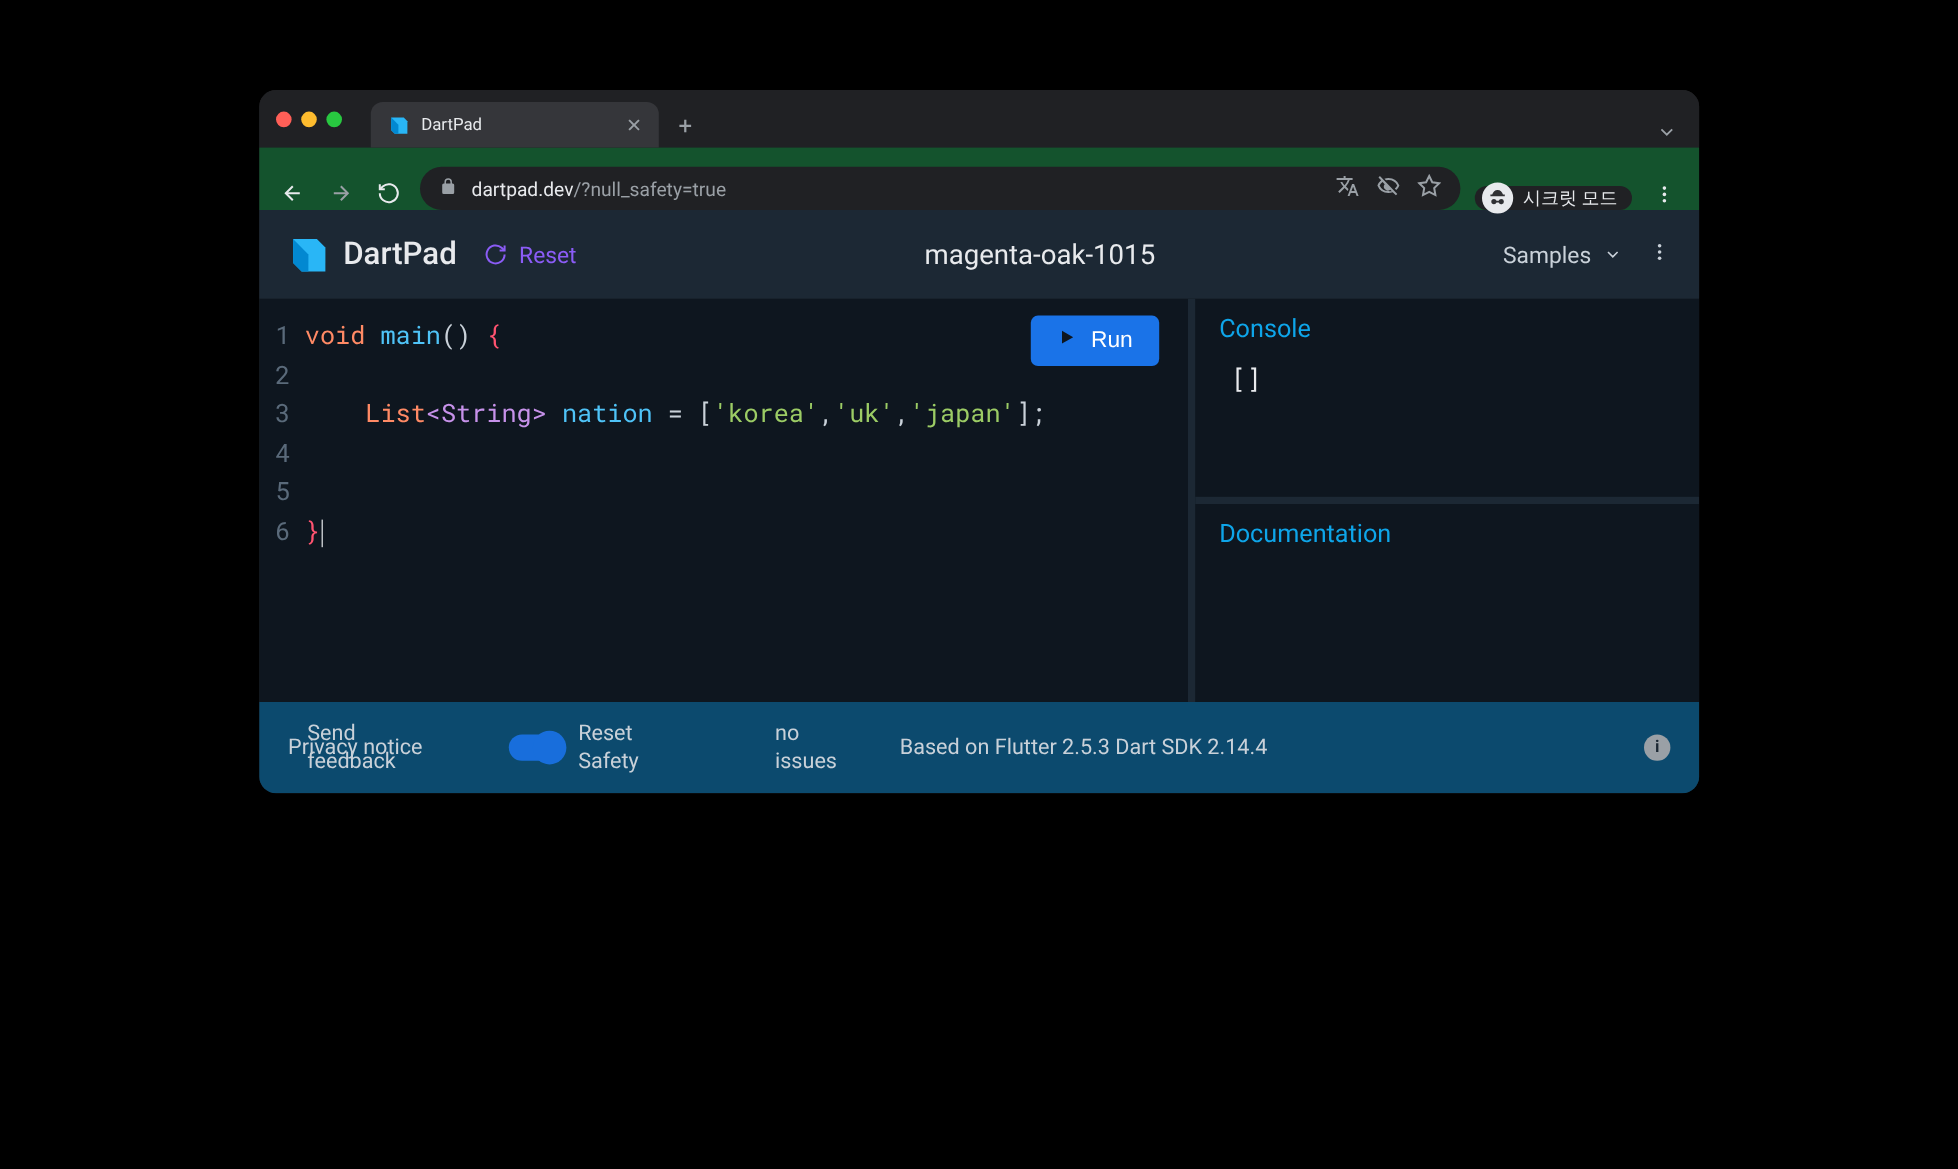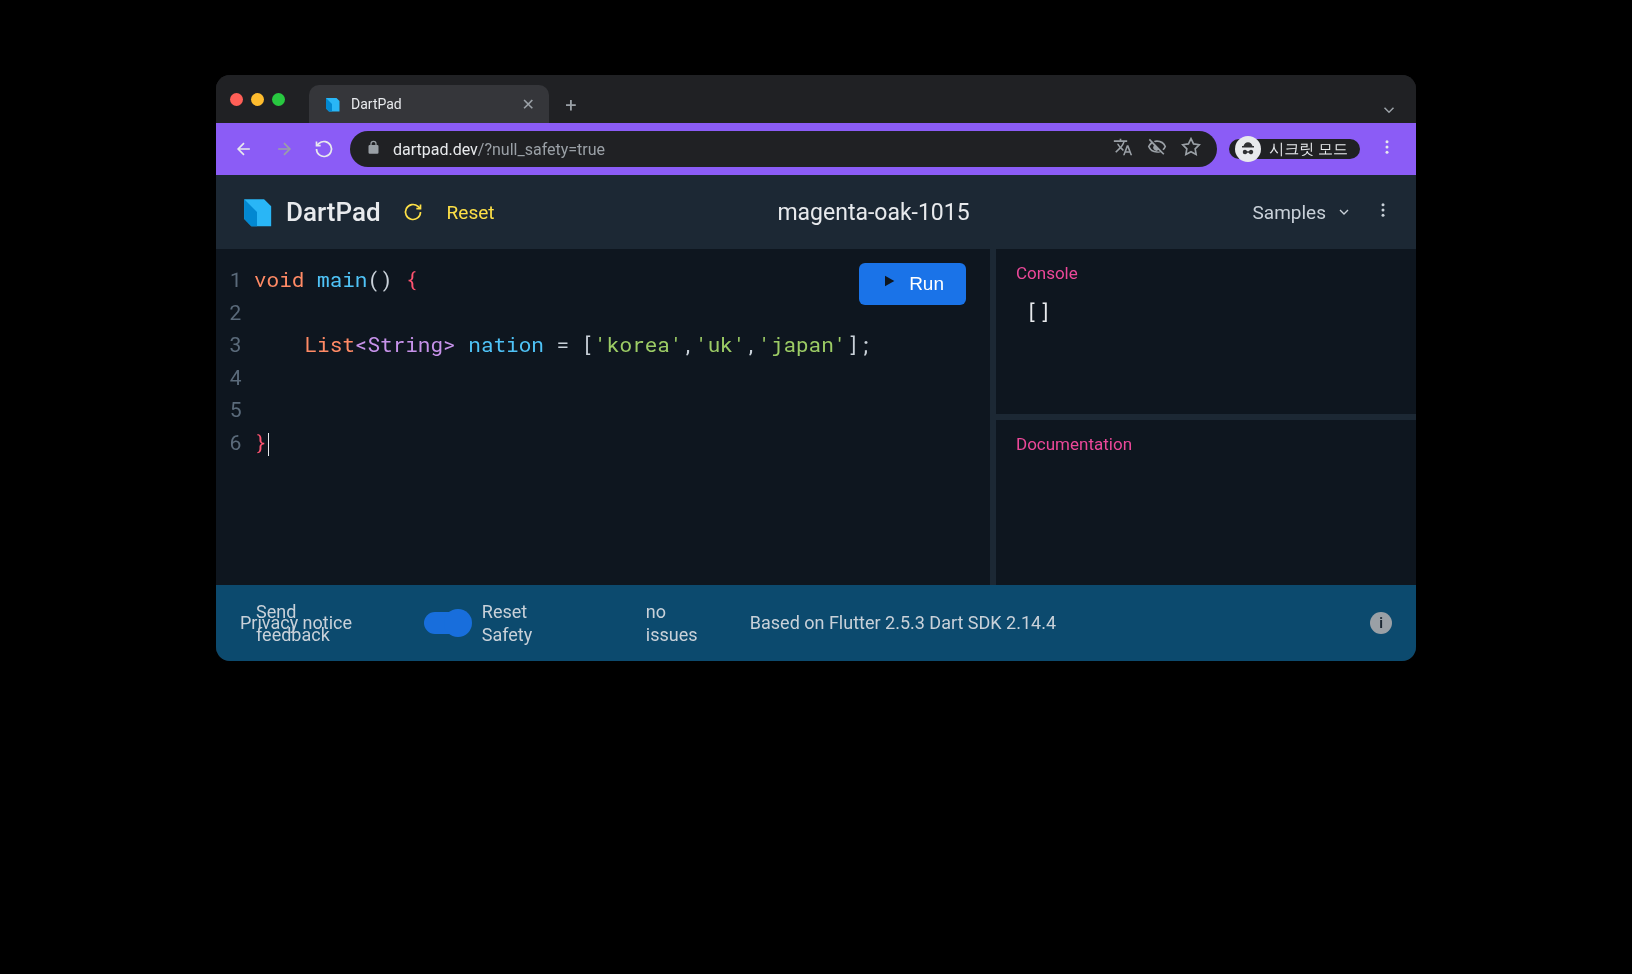--- a/index.html
+++ b/index.html
@@ -70,24 +70,24 @@
       margin-bottom: 2px;
     }
     .tab-right {
       margin-left: auto;
       color: #9aa0a6;
       padding-right: 4px;
       cursor: pointer;
     }
     
     .addrbar {
-      background: #8b5cf6;
+      background: #14532d;
       height: 52px;
       display: flex;
-      align-items: center;
+      align-items: flex-end;
       padding: 0 14px;
       gap: 12px;
     }
     .navicon {
       width: 28px;
       height: 28px;
       display: flex;
       align-items: center;
       justify-content: center;
       color: #9aa0a6;
@@ -143,22 +143,22 @@
       display: flex;
       align-items: center;
       gap: 12px;
       font-size: 26px;
       font-weight: 500;
     }
     .dart-logo svg { width: 34px; height: 34px; }
     .reset-btn {
       display: flex;
       align-items: center;
-      gap: 24px;
-      color: #fde047;
+      gap: 10px;
+      color: #8b5cf6;
       font-size: 19px;
       cursor: pointer;
     }
     .reset-btn svg { width: 20px; height: 20px; }
     .project-name {
       flex: 1;
       text-align: center;
       font-size: 23px;
       color: #e8eaed;
     }
@@ -232,22 +232,22 @@
       width: 420px;
       display: flex;
       flex-direction: column;
     }
     .console-pane {
       flex: 1;
       padding: 14px 20px;
       border-bottom: 6px solid #1c2834;
     }
     .pane-title {
-      color: #ec4899;
-      font-size: 17px;
+      color: #0ea5e9;
+      font-size: 21px;
       margin-bottom: 14px;
     }
     .console-output {
       font-family: "Roboto Mono", Menlo, monospace;
       font-size: 21px;
       color: #e8eaed;
       padding-left: 10px;
     }
     .docs-pane {
       flex: 1;

